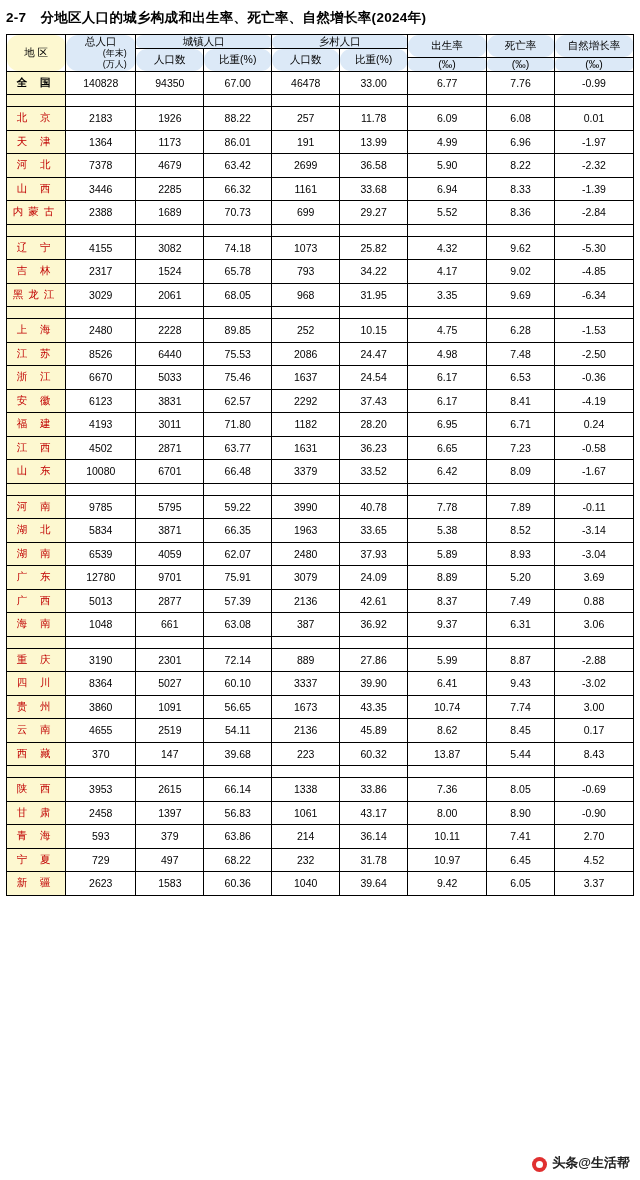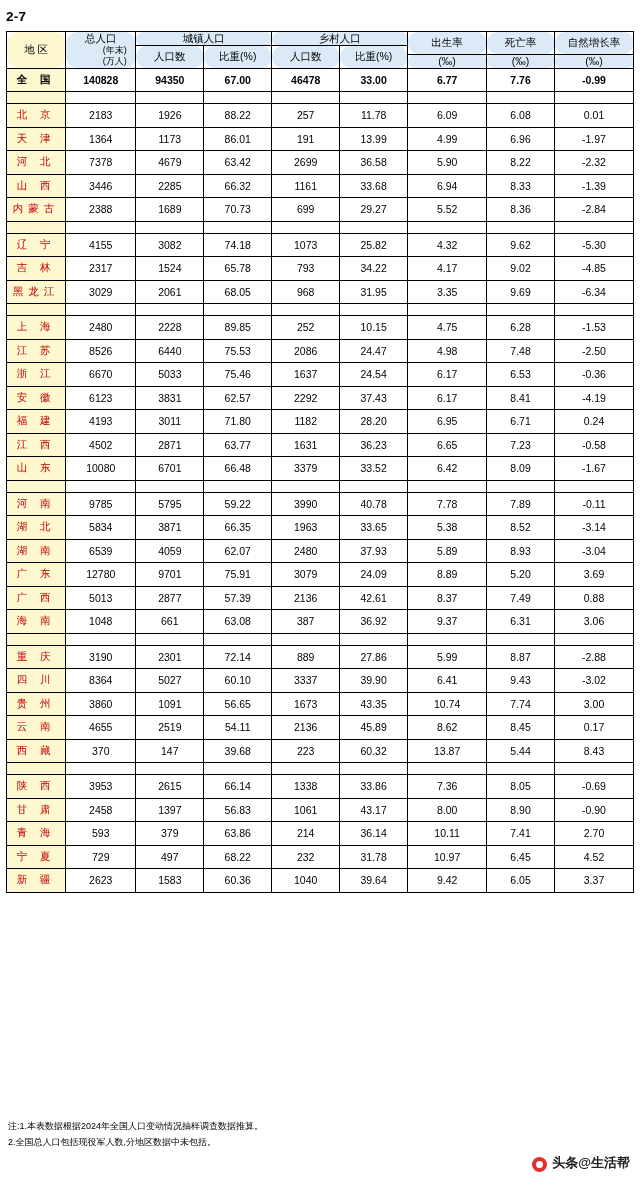--- a/index.html
+++ b/index.html
@@ -73,21 +73,21 @@
     color: #000;
     font-weight: bold;
     letter-spacing: 5px;
   }
   td.num {
     text-align: right;
     padding-right: 8px;
     height: 22.5px;
   }
   tr.national td.num {
-    font-weight: bold;
+    font-weight: normal;
   }
   tr.spacer td {
     height: 11px;
   }
   tr.spacer td.region {
     background: #fdf8d0 !important;
   }
   .notes {
     position: absolute;
     left: 8px;
@@ -133,20 +133,21 @@
   col.c-f      { width: 62px; }
   col.c-g      { width: 72px; }
 </style>
 </head>
 <body>
 
 <div class="page">
 
   <div class="title-row">
     <span class="title-num">2-7</span>
+    <span>分地区人口的城乡构成和出生率、死亡率、自然增长率(2024年)</span>
   </div>
 
   <table class="main">
     <colgroup>
       <col class="c-region">
         <col class="c-total">
         <col class="c-a">
         <col class="c-b">
       <col class="c-c">
         <col class="c-d">
@@ -595,23 +596,19 @@
           <td class="num">60.36</td>
           <td class="num">1040</td>
           <td class="num">39.64</td>
           <td class="num">9.42</td>
           <td class="num">6.05</td>
           <td class="num">3.37</td>
         </tr>
       </tbody>
   </table>
 
-  <div class="notes">
-    <div>注:1.本表数据根据2024年全国人口变动情况抽样调查数据推算。</div>
-    <div>2.全国总人口包括现役军人数,分地区数据中未包括。</div>
-  </div>
 
   <div class="brand">
     <span class="dot"></span>
     <span>头条@生活帮</span>
   </div>
 
 </div>
 
 </body></html>

